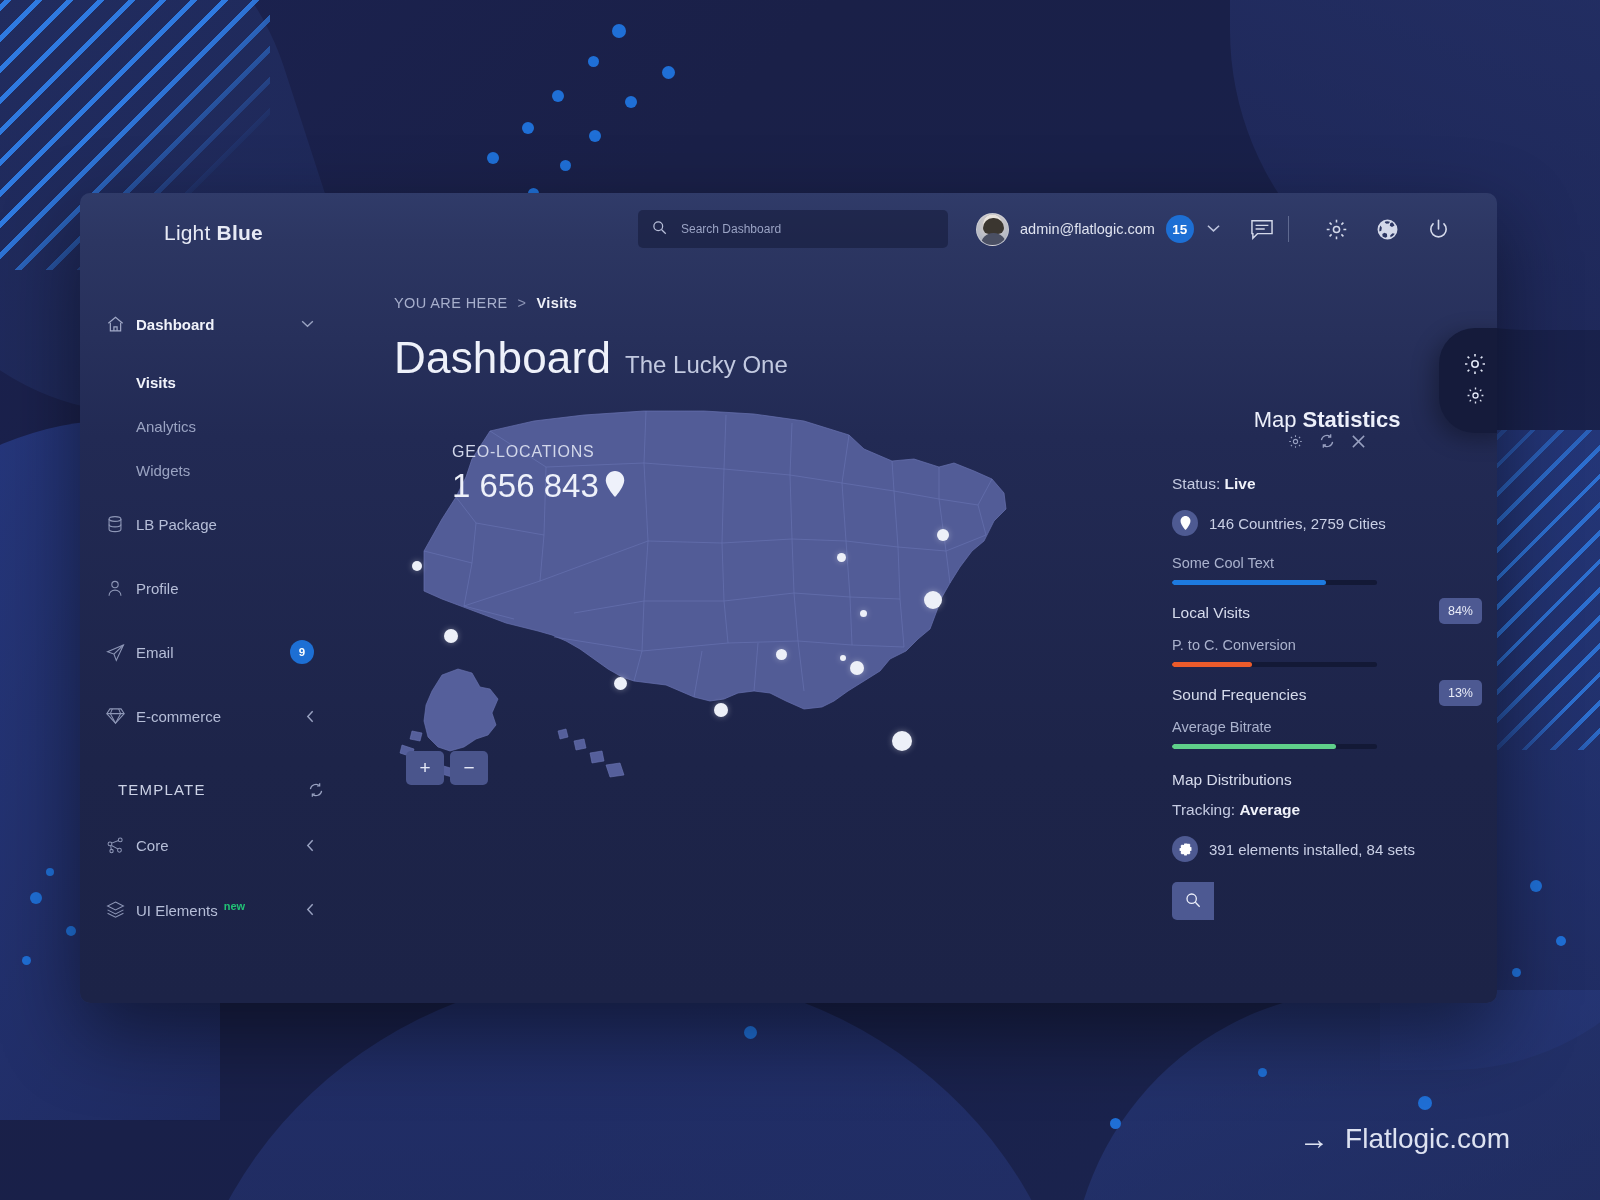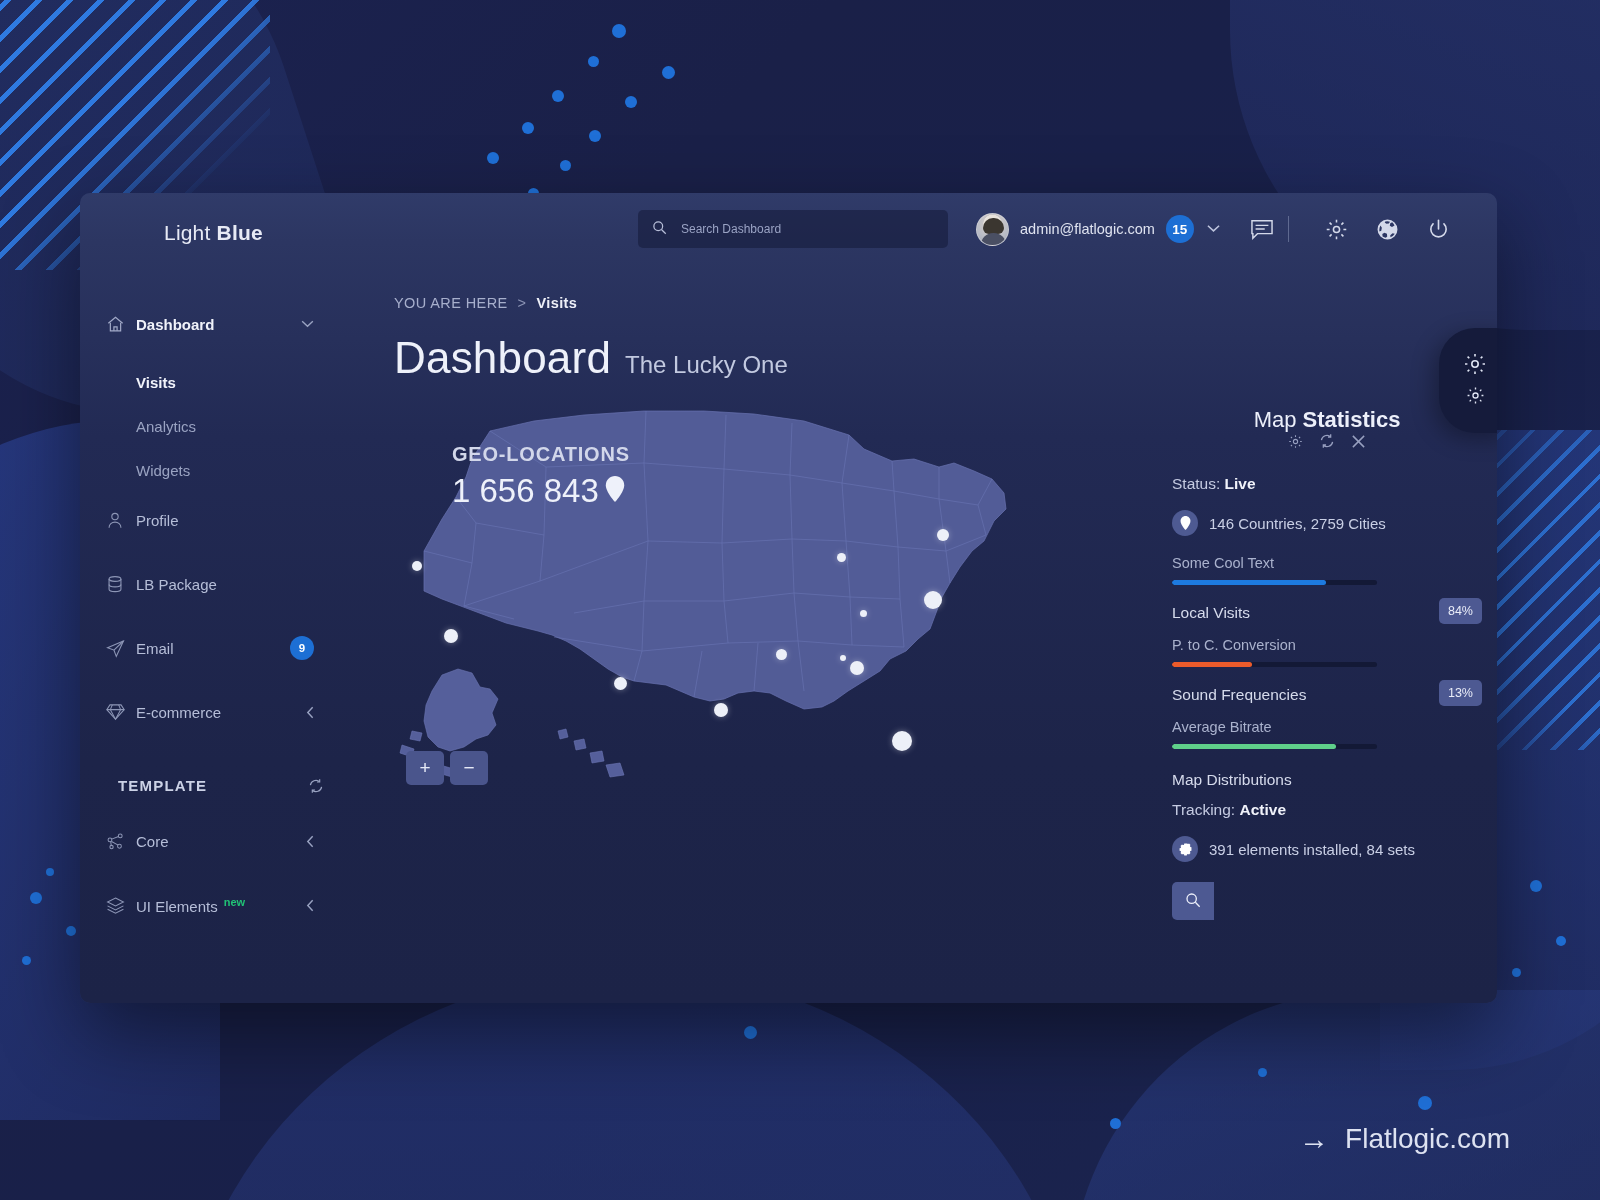--- a/index.html
+++ b/index.html
@@ -207,21 +207,21 @@
     font-size: 15px; color:#9aa3c2;
     height: 30px; display:flex; align-items:center;
     margin-bottom: 14px;
   }
   .subnav .sub.active { color:#f2f4fb; font-weight:700; }
 
   .nav-section {
     display:flex; align-items:center; justify-content:space-between;
     padding: 0 38px 0 38px;
     margin: 44px 0 26px 0;
-    color:#ccd2e6; font-size: 15px; letter-spacing: 1.2px; font-weight: bold;
+    color:#ccd2e6; font-size: 15px; letter-spacing: 1.2px;
   }
   .nav-section .refresh { color:#9aa3c2; display:flex; }
   .tag-new {
     color:#21c275; font-size: 11px; font-weight:700;
     margin-left: 6px; vertical-align: super;
   }
 
   
   .main { flex: 1; padding: 30px 36px 0 32px; position: relative; }
   .crumb {
@@ -242,21 +242,21 @@
   }
 
   .content-row { display:flex; margin-top: 18px; }
   .map-wrap { position: relative; width: 740px; height: 400px; }
   .map-svg { position:absolute; left:0; top:0; }
   .geo-label {
     position:absolute; left:58px; top:42px;
     pointer-events:none;
   }
   .geo-label .ttl {
-    font-size: 20px; color:#d2d7ea; letter-spacing: .8px; font-weight: bold;
+    font-size: 16px; color:#d2d7ea; letter-spacing: .8px;
   }
   .geo-label .val {
     font-size: 33px; color:#eef1fa; font-weight: 300;
     display:flex; align-items:center; gap:6px; margin-top: 6px;
   }
   .zoom-ctrls { position:absolute; left: 12px; top: 350px; display:flex; gap: 6px; }
   .zoom-btn {
     width: 38px; height: 34px; border-radius: 5px;
     background: #4a558c; color:#e6eaf7;
     display:flex; align-items:center; justify-content:center;
@@ -472,39 +472,39 @@
           <span>Visits</span>
         </div>
         <div class="sub">
           <span>Analytics</span>
         </div>
         <div class="sub">
           <span>Widgets</span>
         </div>
       </div>
 
-      <div class="nav-item">
-        <span class="ic">
-          <svg width="18" height="19" viewBox="0 0 22 24" fill="none" stroke="#8d96b6" stroke-width="1.4">
-            <circle cx="11" cy="7" r="4"></circle>
-            <path d="M3.5 21c0-4.2 3.4-7 7.5-7s7.5 2.8 7.5 7"></path>
-          </svg>
-        </span>
-        <span class="lbl">Profile</span>
-      </div>
-
       <div class="nav-item" style="margin-top:18px;">
         <span class="ic">
           <svg width="18" height="19" viewBox="0 0 22 24" fill="none" stroke="#8d96b6" stroke-width="1.4">
             <ellipse cx="11" cy="5" rx="7.5" ry="3"></ellipse>
             <path d="M3.5 5v7c0 1.7 3.4 3 7.5 3s7.5-1.3 7.5-3V5"></path>
             <path d="M3.5 12v6c0 1.7 3.4 3 7.5 3s7.5-1.3 7.5-3v-6"></path>
           </svg>
         </span>
         <span class="lbl">LB Package</span>
+      </div>
+
+      <div class="nav-item">
+        <span class="ic">
+          <svg width="18" height="19" viewBox="0 0 22 24" fill="none" stroke="#8d96b6" stroke-width="1.4">
+            <circle cx="11" cy="7" r="4"></circle>
+            <path d="M3.5 21c0-4.2 3.4-7 7.5-7s7.5 2.8 7.5 7"></path>
+          </svg>
+        </span>
+        <span class="lbl">Profile</span>
       </div>
 
       <div class="nav-item">
         <span class="ic">
           <svg width="19" height="19" viewBox="0 0 24 24" fill="none" stroke="#8d96b6" stroke-width="1.4">
             <path d="M22 2.5 2 11l8 3 3 8 9-19.5Z"></path>
               <path d="M10 14 22 2.5"></path>
           </svg>
         </span>
         <span class="lbl">Email</span>
@@ -745,21 +745,21 @@
             <div class="m-sub">Average Bitrate</div>
             <div class="bar">
                 <i style="width:80%;background:#5fd08a;"></i>
               </div>
           </div>
 
           <div class="stat-block-title">Map Distributions</div>
 
           <div class="stat-track">
             <span>Tracking:</span>
-            <b>Active</b>
+            <b>Average</b>
           </div>
 
           <div class="stat-chip">
             <span class="chip-ic">
               <svg width="13" height="13" viewBox="0 0 24 24" fill="#ffffff">
                 <path d="M12 8a4 4 0 1 0 0 8 4 4 0 0 0 0-8Zm11-1.3-2.1-.5a9.3 9.3 0 0 0-.8-1.9l1.2-1.8-2.8-2.8-1.8 1.2a9.3 9.3 0 0 0-1.9-.8L14.3 0H9.7l-.5 2.1a9.3 9.3 0 0 0-1.9.8L5.5 1.7 2.7 4.5l1.2 1.8a9.3 9.3 0 0 0-.8 1.9L1 8.7v4.6l2.1.5c.2.7.5 1.3.8 1.9l-1.2 1.8 2.8 2.8 1.8-1.2c.6.3 1.2.6 1.9.8l.5 2.1h4.6l.5-2.1c.7-.2 1.3-.5 1.9-.8l1.8 1.2 2.8-2.8-1.2-1.8c.3-.6.6-1.2.8-1.9l2.1-.5V6.7Z" transform="translate(0,1)"></path>
               </svg>
             </span>
             <span>391 elements installed, 84 sets</span>
           </div>

